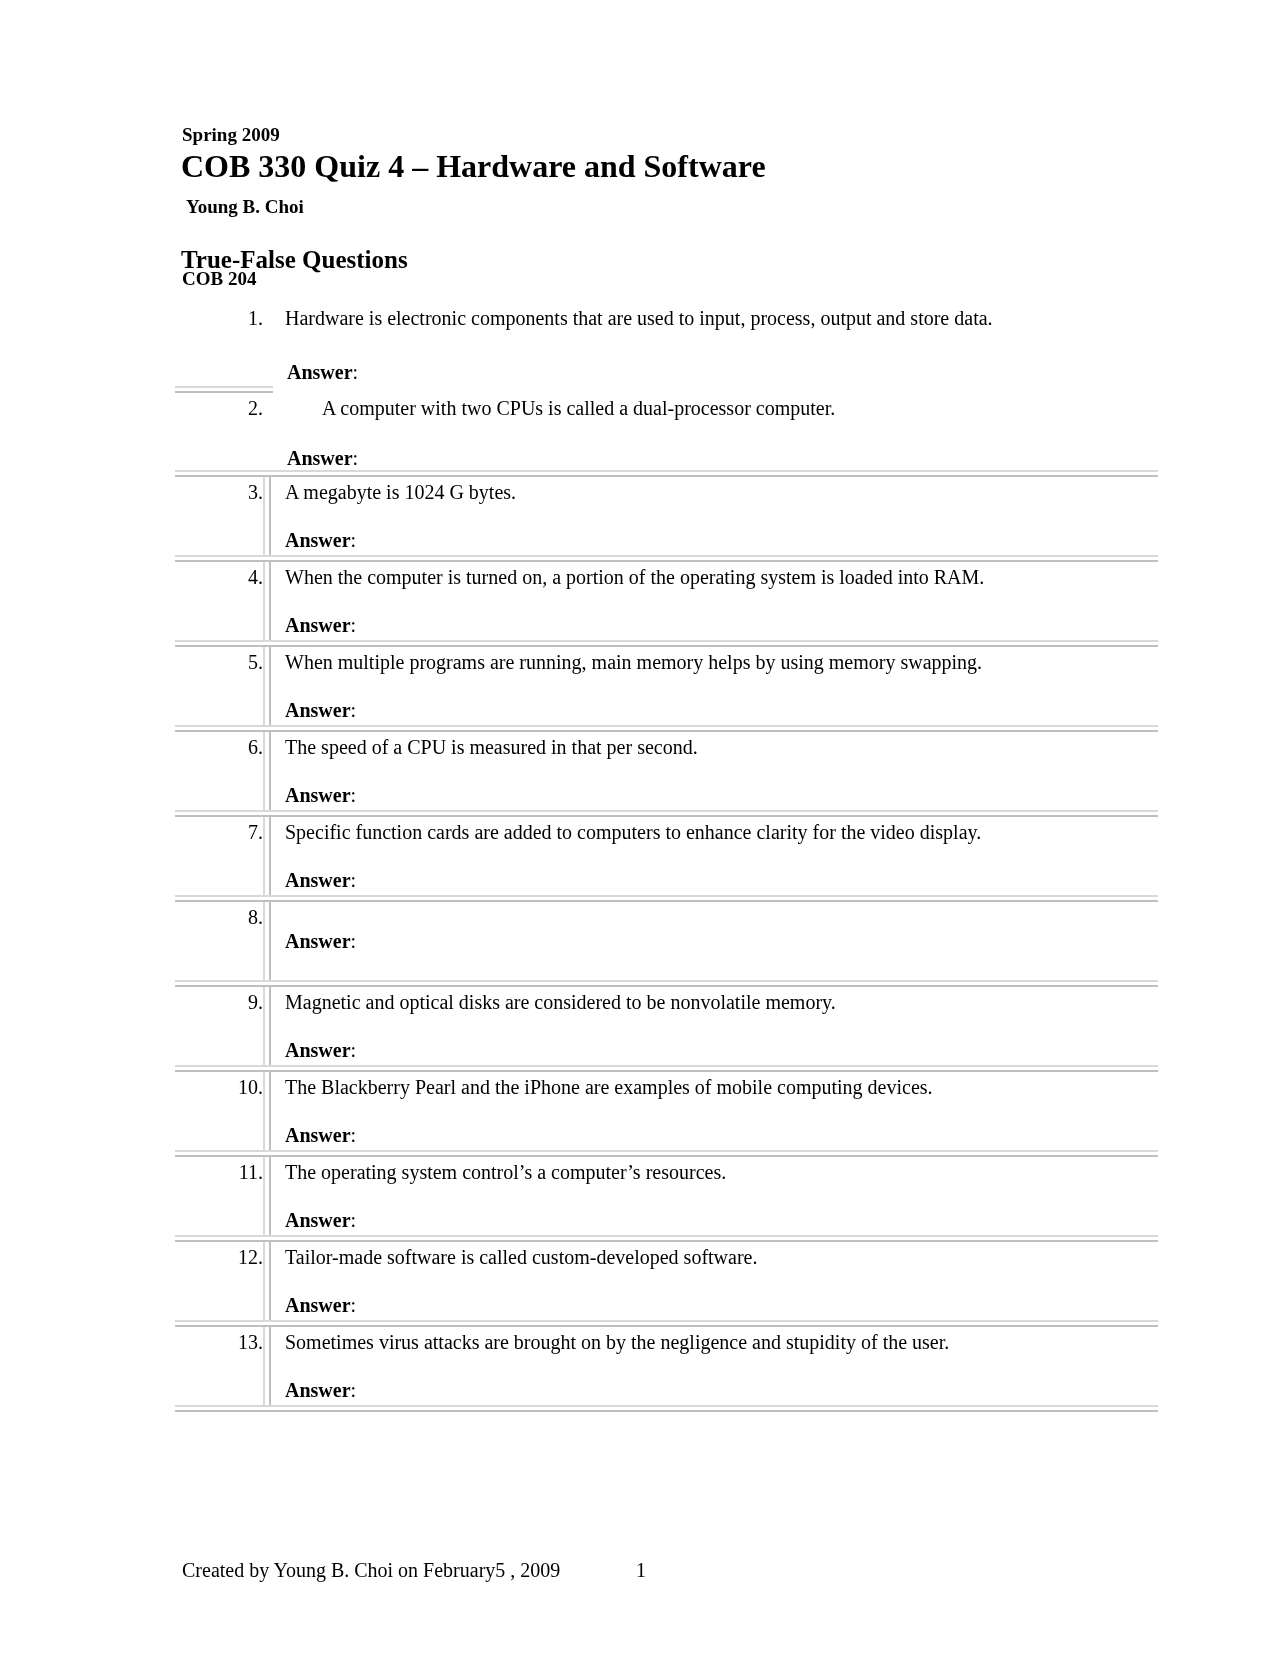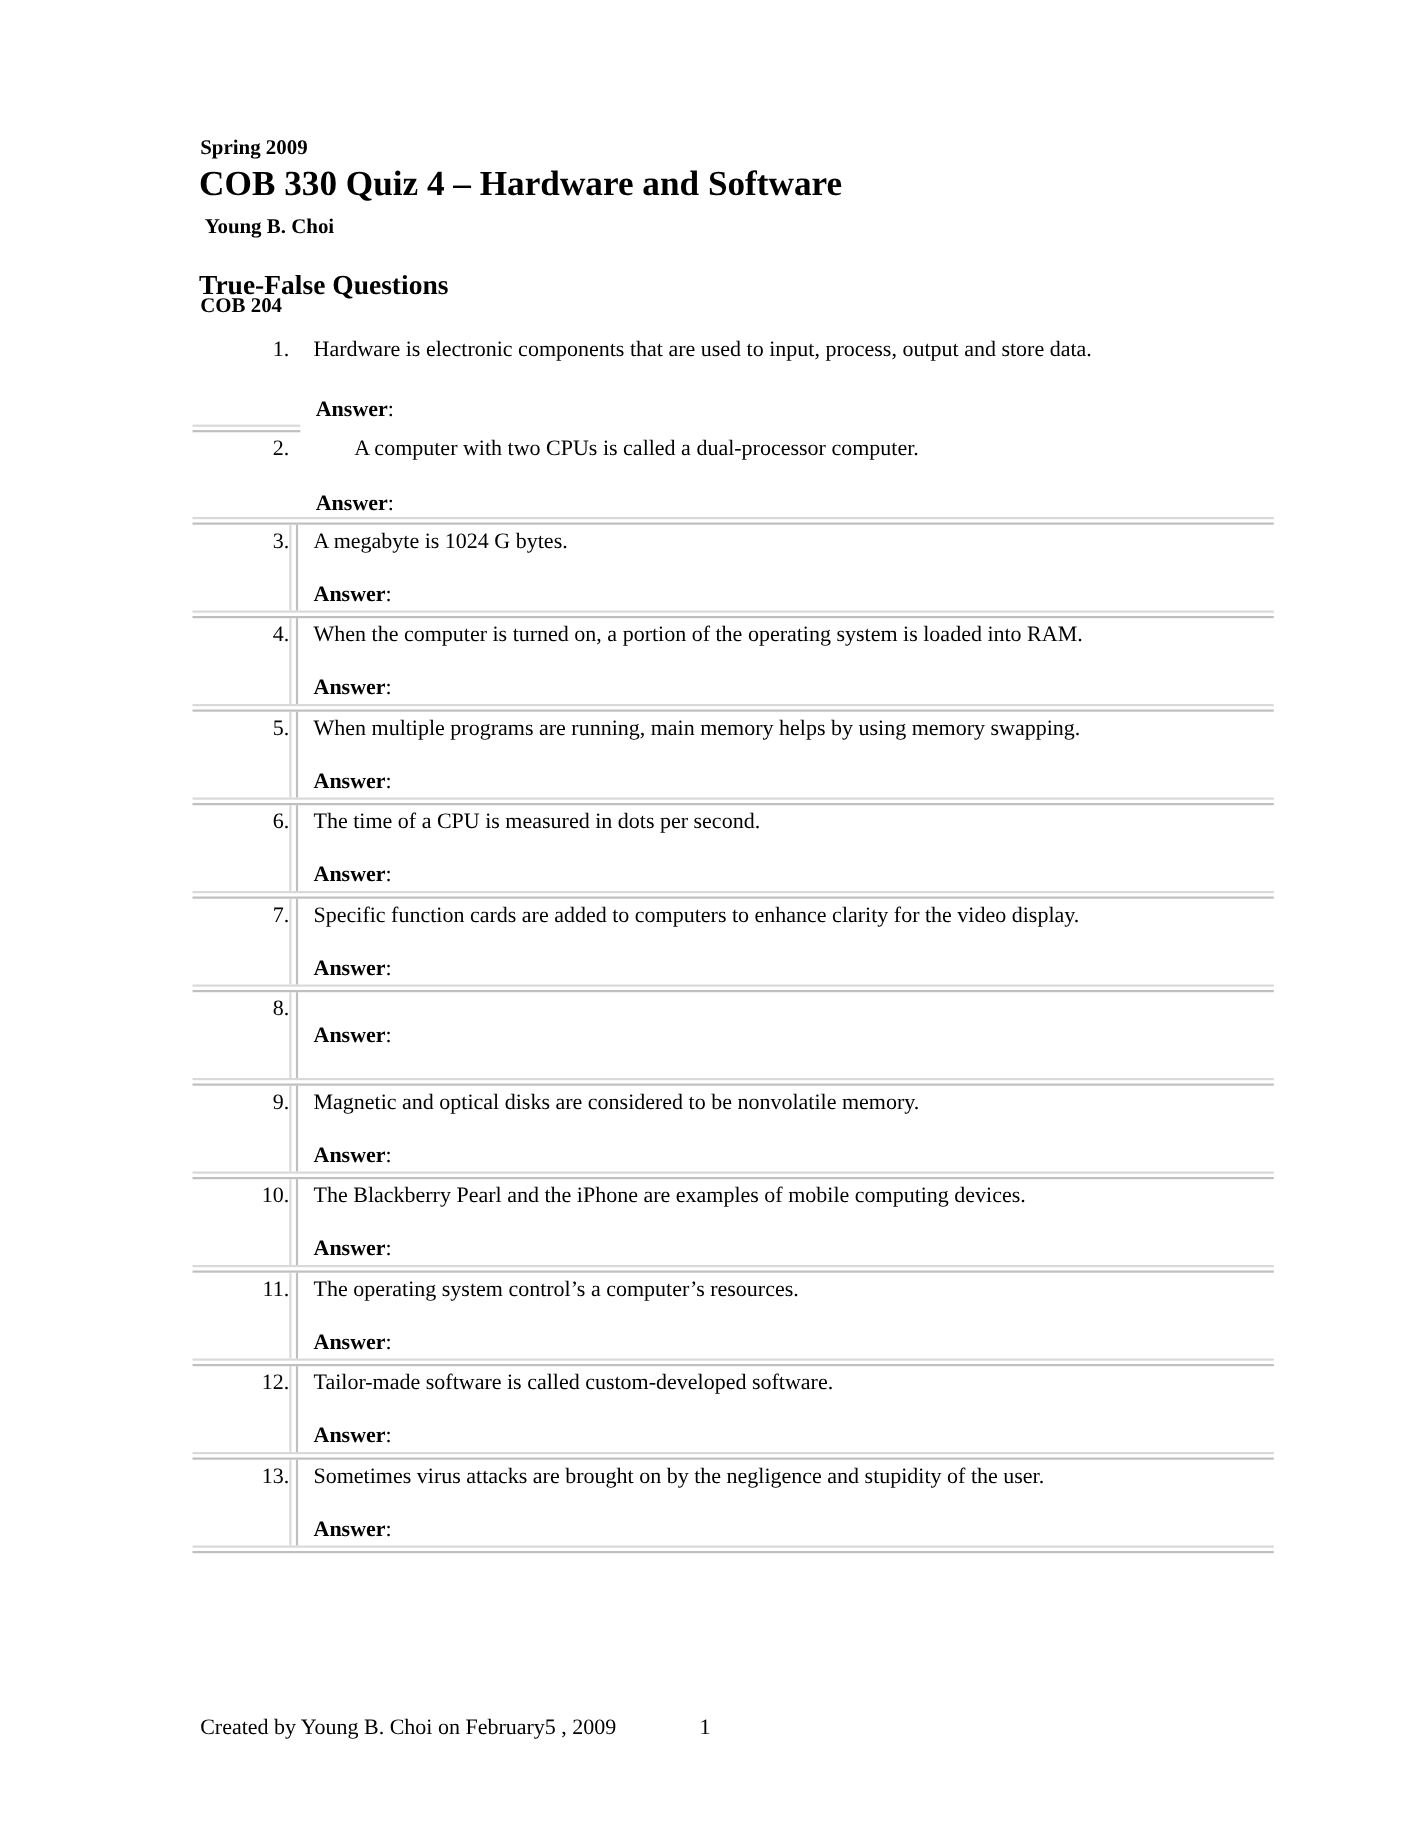--- a/index.html
+++ b/index.html
@@ -118,21 +118,21 @@
       <div class="qtext">When multiple programs are running, main memory helps by using memory swapping.</div>
       <div class="answer"><b class="alabel">Answer</b><span class="acolon">:</span></div>
     </div>
   </div>
 
   <div class="dline"></div>
   <div class="qrow">
     <div class="qnum">6.</div>
     <div class="vline"></div>
     <div class="qcell">
-      <div class="qtext">The time of a CPU is measured in dots per second.</div>
+      <div class="qtext">The speed of a CPU is measured in that per second.</div>
       <div class="answer"><b class="alabel">Answer</b><span class="acolon">:</span></div>
     </div>
   </div>
 
   <div class="dline"></div>
   <div class="qrow">
     <div class="qnum">7.</div>
     <div class="vline"></div>
     <div class="qcell">
       <div class="qtext">Specific function cards are added to computers to enhance clarity for the video display.</div>

